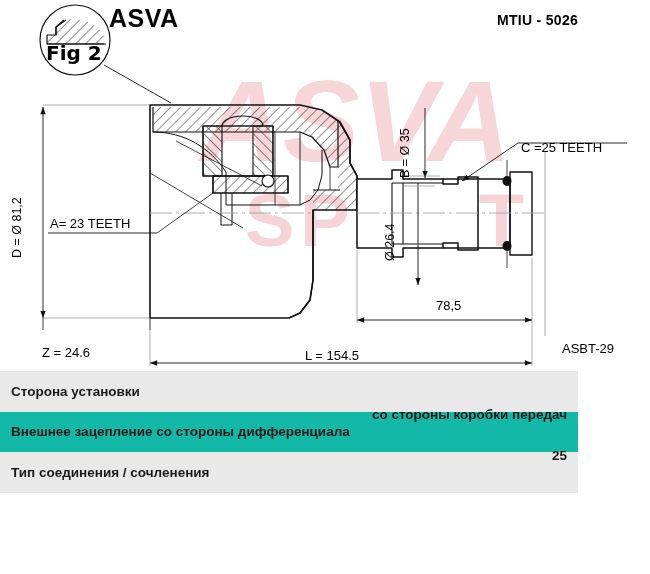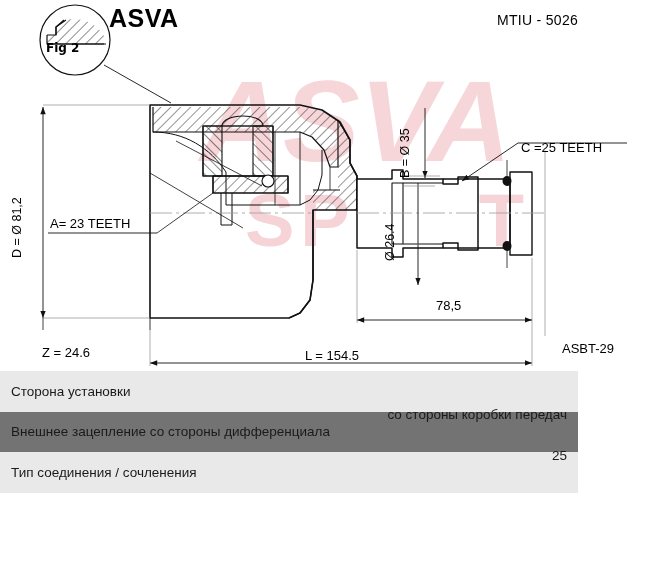--- a/index.html
+++ b/index.html
@@ -38,29 +38,29 @@
     font-weight: bold;
     letter-spacing: 0.5px;
     color: #000;
     line-height: 1;
   }
   .part-number {
     position: absolute;
     left: 497px;
     top: 12px;
     font-size: 14px;
-    font-weight: normal;
+    font-weight: bold;
     letter-spacing: 0.3px;
     color: #000;
   }
   .fig-label {
     position: absolute;
     left: 46px;
     top: 41px;
-    font-size: 12px;
+    font-size: 20px;
     font-weight: bold;
     color: #000;
     font-family: "DejaVu Sans", sans-serif;
   }
 
   
   .dim {
     position: absolute;
     font-size: 12.5px;
     color: #000;
@@ -118,33 +118,34 @@
   }
 
   
   #spec-table {
     position: absolute;
     left: 0;
     top: 371px;
     width: 578px;
     height: 203px;
     background: #ffffff;
+    font-weight: bold;
   }
   .spec-row {
     display: flex;
     align-items: center;
     justify-content: space-between;
     height: 40.6px;
     padding: 0 11px;
     box-sizing: border-box;
     font-size: 13.5px;
     color: #1a1a1a;
   }
   .spec-row.shade { background: #e9e9e9; }
-  .spec-row.plain { background: #737373; }
+  .spec-row.plain { background: #14b8a6; }
   .spec-label {
     text-align: left;
     white-space: nowrap;
     overflow: hidden;
   }
   .spec-value {
     text-align: right;
     white-space: nowrap;
     padding-left: 10px;
     margin-top: 47px;

